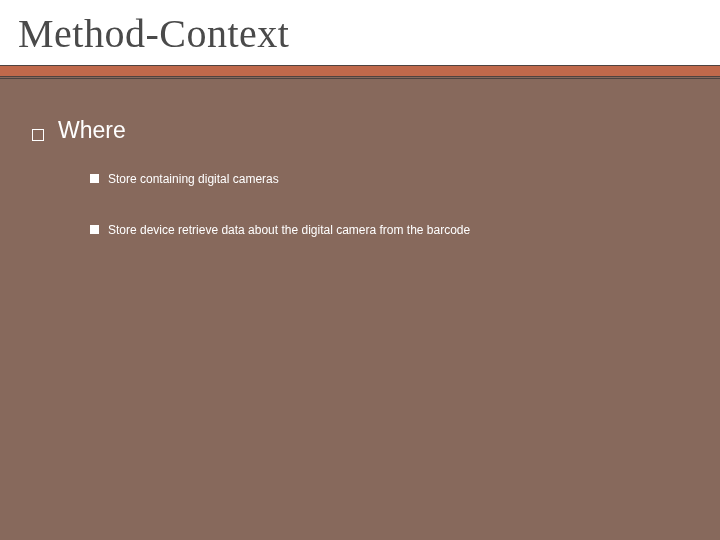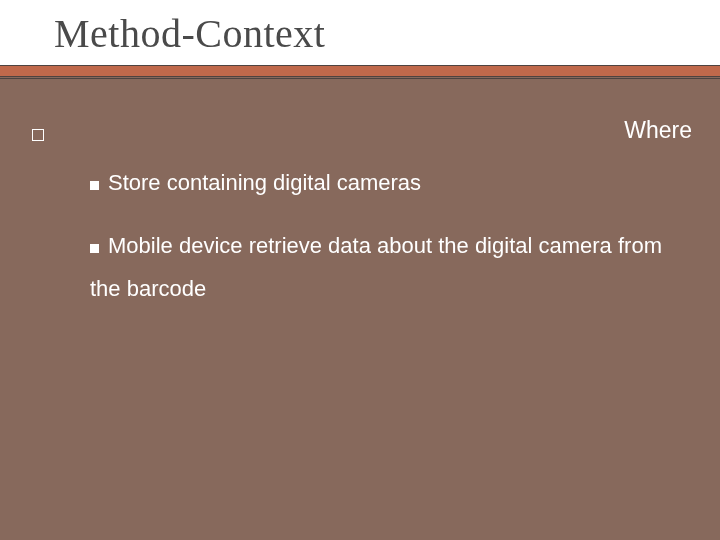--- a/index.html
+++ b/index.html
@@ -12,42 +12,40 @@
   .title-block {
     background: #fff;
     padding: 10px 0 8px 18px;
   }
   .title-block h1 {
     font-family: Georgia, serif;
     font-size: 40px;
     font-weight: 400;
     color: #4a4a4a;
     letter-spacing: 0.5px;
-    margin-left: 36px;
   }
   .accent-bar {
     height: 12px;
     background: #c0694b;
     border-top: 1px solid #4e4340;
     border-bottom: 1px solid #4e4340;
   }
   .thin-line {
     height: 1px;
     background: #4e4340;
     margin-top: 1px;
   }
   .content {
     padding: 38px 28px 0 32px;
     font-family: Arial, Helvetica, sans-serif;
   }
   .level1 {
     display: flex;
     align-items: baseline;
     margin-bottom: 24px;
-    justify-content: space-between;
   }
   .bullet-open {
     width: 12px;
     height: 12px;
     border: 1.6px solid #fff;
     display: inline-block;
     margin-right: 14px;
     position: relative;
     top: 3px;
     flex-shrink: 0;
@@ -66,21 +64,21 @@
     width: 9px;
     height: 9px;
     background: #fff;
     display: inline-block;
     margin-right: 9px;
     position: relative;
     top: 0px;
     vertical-align: baseline;
   }
   .level2-text {
-    font-size: 22px;
+    font-size: 12px;
     color: #fff;
   }
 </style>
 </head>
 <body>
 
 <div class="title-block">
   <h1>Method-Context</h1>
 </div>
 <div class="accent-bar"></div>
@@ -90,16 +88,16 @@
 
   <div class="level1">
     <span class="bullet-open"></span>
     <span class="level1-text">Where</span>
   </div>
   <div class="level2-wrap">
     <span class="bullet-fill"></span><span class="level2-text">Store containing digital cameras</span>
   </div>
 
   <div class="level2-wrap">
-    <span class="bullet-fill"></span><span class="level2-text">Mobile device retrieve data about the digital camera from the barcode</span>
+    <span class="bullet-fill"></span><span class="level2-text">Store device retrieve data about the digital camera from the barcode</span>
   </div>
 
 </div>
 
 </body></html>

